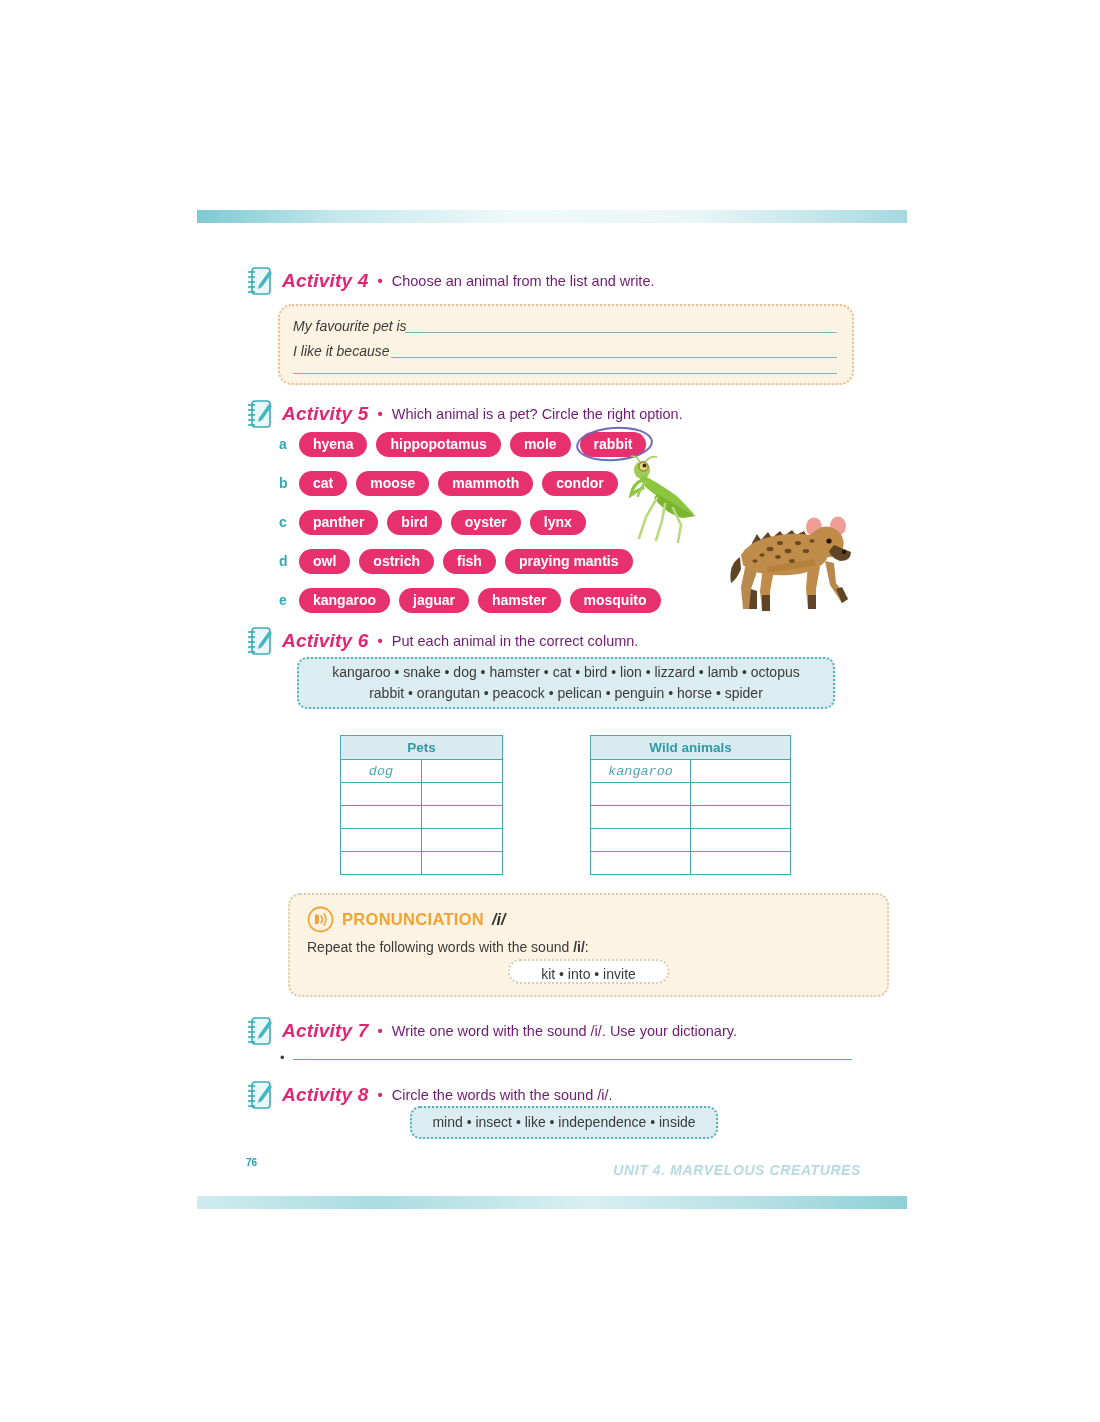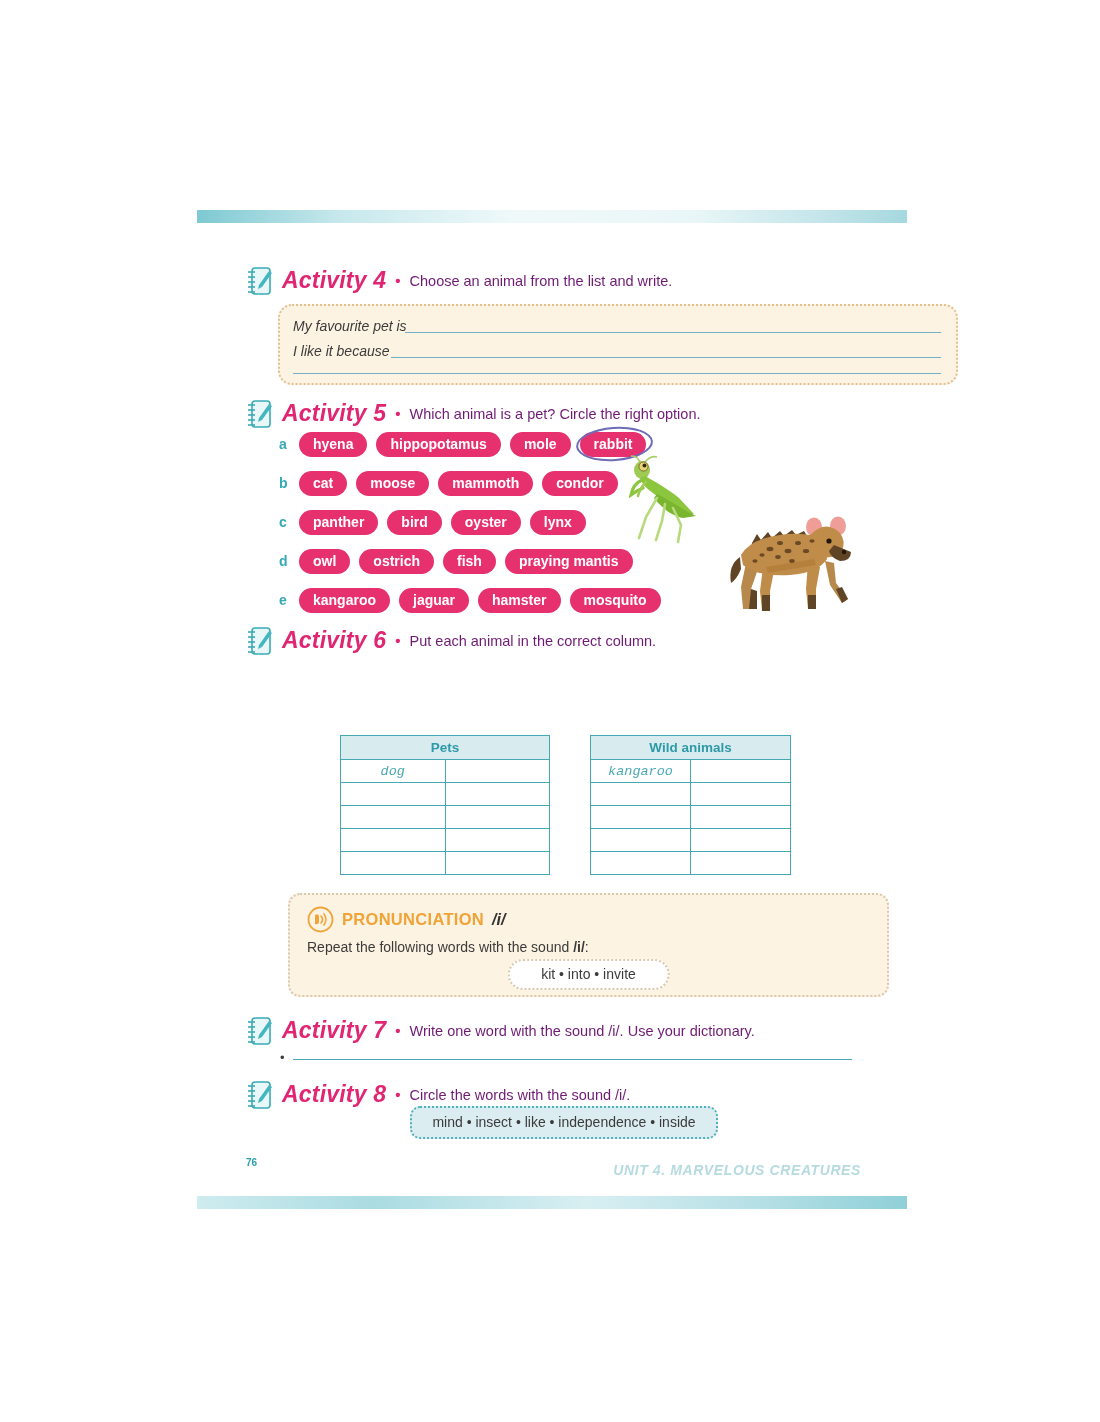--- a/index.html
+++ b/index.html
@@ -4,21 +4,21 @@
 <style>
   * { margin:0; padding:0; box-sizing:border-box; }
   body { font-family:"Liberation Sans", sans-serif; background:#ffffff; }
   .page { position:relative; width:1100px; height:1422px; background:#ffffff; overflow:hidden; }
 
   .bar { position:absolute; left:197px; width:710px; height:13px; }
   .bar.top { top:210px; background:linear-gradient(90deg,#7ec9d2 0%,#c6e8ec 20%,#f0f9fa 45%,#e9f6f7 70%,#c3e5ea 88%,#a5d8df 100%); }
   .bar.bottom { top:1196px; background:linear-gradient(90deg,#cfecef 0%,#aadce2 25%,#d8eff2 55%,#b4dfe5 80%,#8fd0d8 100%); }
 
   .act-header { position:absolute; display:flex; align-items:center; gap:9px; }
-  .act-title { color:#e02673; font-size:23px; font-weight:bold; font-style:italic; letter-spacing:.2px; }
+  .act-title { color:#e02673; font-size:19px; font-weight:bold; font-style:italic; letter-spacing:.2px; }
   .act-dot { color:#e02673; font-size:15px; font-weight:bold; }
   .act-prompt { color:#701a75; font-size:14.5px; }
 
   .nb-icon { width:27px; height:31px; flex:0 0 auto; }
 
   .cream-box { position:absolute; background:#fdf3e2; border:2px dotted #e2c092; border-radius:14px; }
   .wline { position:absolute; border-bottom:1.6px solid #74b0c8; }
   .wlabel { position:absolute; font-style:italic; font-size:14px; color:#3b3b3b; }
 
   .pill-rows { position:absolute; left:279px; top:431px; }
@@ -43,21 +43,21 @@
 
   .pron-box { position:absolute; left:250px; top:893px; width:601px; height:104px;
           background:#fdf3e2; border:2px dotted #d9c9ae; border-radius:12px;margin-left:38px; }
   .pron-head { position:absolute; left:17px; top:11px; display:flex; align-items:center; gap:8px; }
   .pron-title { color:#f0a336; font-size:16.5px; font-weight:bold; letter-spacing:.3px; }
   .pron-sound { color:#333333; font-size:16px; font-weight:bold; font-style:italic; }
   .pron-instr { position:absolute; left:17px; top:44px; font-size:14px; color:#3b3b3b; }
   .pron-instr b { font-weight:bold; }
   .pron-pill { position:absolute; left:50%; transform:translateX(-50%); top:64px;
           background:#ffffff; border:2px dotted #d9c9ae; border-radius:16px;
-          padding:5px 32px 6px; font-size:14px; color:#3b3b3b; white-space:nowrap; }
+          padding:5px 32px 0; font-size:14px; color:#3b3b3b; white-space:nowrap; }
 
   .a7-bullet { position:absolute; left:280px; top:1050px; color:#3b3b3b; font-size:13px; }
   .a7-line { position:absolute; left:293px; top:1042px; width:559px; border-bottom:1.6px solid #4aa9b4; height:18px; }
 
   .footer-num { position:absolute; left:246px; top:1157px; color:#2aa0ac; font-size:10px; font-weight:bold; }
   .footer-unit { position:absolute; right:239px; top:1162px; color:#b5dbe1; font-size:14px;
           font-weight:bold; letter-spacing:.6px;font-style:italic; }
 </style>
 </head>
 <body>
@@ -74,21 +74,21 @@
       <line x1="2" y1="17" x2="9" y2="17" stroke="#3aabb7" stroke-width="1.6"></line>
       <line x1="2" y1="22" x2="9" y2="22" stroke="#3aabb7" stroke-width="1.6"></line>
       <line x1="2" y1="27" x2="9" y2="27" stroke="#3aabb7" stroke-width="1.6"></line>
       <path d="M13 20 L23 6 L26 8 L16 22 L12 24 Z" fill="#44b6c1"></path>
     </svg>
     <span class="act-title">Activity 4</span>
     <span class="act-dot">•</span>
     <span class="act-prompt">Choose an animal from the list and write.</span>
   </div>
 
-  <div class="cream-box" style="left:278px; top:304px; width:680px; height:81px;">
+  <div class="cream-box" style="left:278px; top:304px; width:576px; height:81px;">
     <span class="wlabel" style="left:13px; top:12px;">My favourite pet is</span>
     <div class="wline" style="left:125px; right:15px; top:9px; height:18px;"></div>
     <span class="wlabel" style="left:13px; top:37px;">I like it because</span>
     <div class="wline" style="left:111px; right:15px; top:34px; height:18px;"></div>
     <div class="wline" style="left:13px; right:15px; top:50px; height:18px;"></div>
   </div>
 
   <div class="act-header" style="left:246px; top:398px;">
     <svg class="nb-icon" viewBox="0 0 27 31">
       <rect x="6" y="3" width="18" height="26" rx="3" fill="#e9f7f8" stroke="#3aabb7" stroke-width="1.6"></rect>
@@ -197,22 +197,26 @@
       <line x1="2" y1="17" x2="9" y2="17" stroke="#3aabb7" stroke-width="1.6"></line>
       <line x1="2" y1="22" x2="9" y2="22" stroke="#3aabb7" stroke-width="1.6"></line>
       <line x1="2" y1="27" x2="9" y2="27" stroke="#3aabb7" stroke-width="1.6"></line>
       <path d="M13 20 L23 6 L26 8 L16 22 L12 24 Z" fill="#44b6c1"></path>
     </svg>
     <span class="act-title">Activity 6</span>
     <span class="act-dot">•</span>
     <span class="act-prompt">Put each animal in the correct column.</span>
   </div>
 
-
-  <table class="anim-table" style="left:340px; top:735px; width:210px;border-radius:15px;">
+  <div class="word-box" style="left:297px; top:657px; width:538px; height:52px;">
+    <div>kangaroo • snake • dog • hamster • cat • bird • lion • lizzard • lamb • octopus</div>
+    <div>rabbit • orangutan • peacock • pelican • penguin • horse • spider</div>
+  </div>
+
+  <table class="anim-table" style="left:340px; top:735px; width:163px;border-radius:15px;">
     <tbody>
         <tr>
           <th colspan="2">Pets</th>
         </tr>
     <tr>
           <td>dog</td>
           <td></td>
         </tr>
     <tr>
           <td></td>

